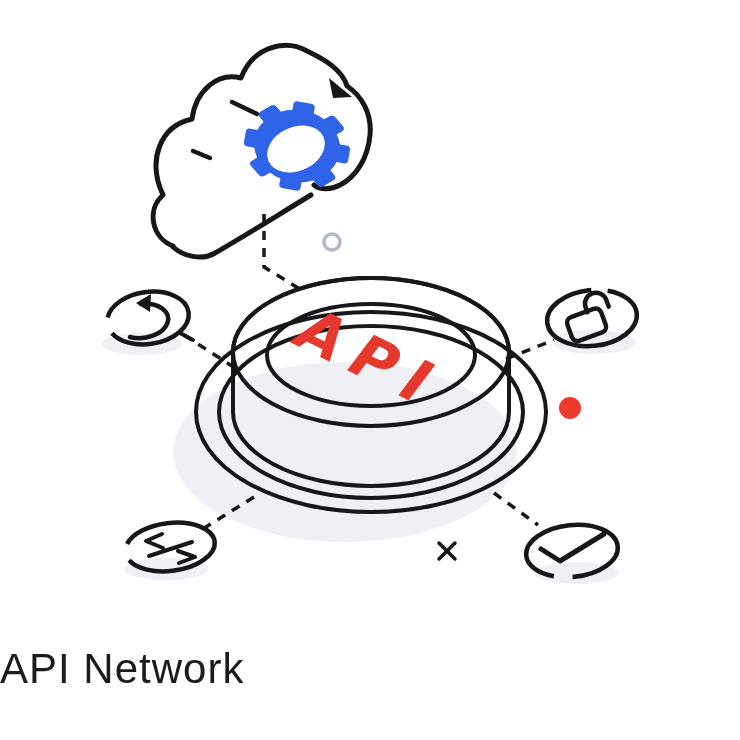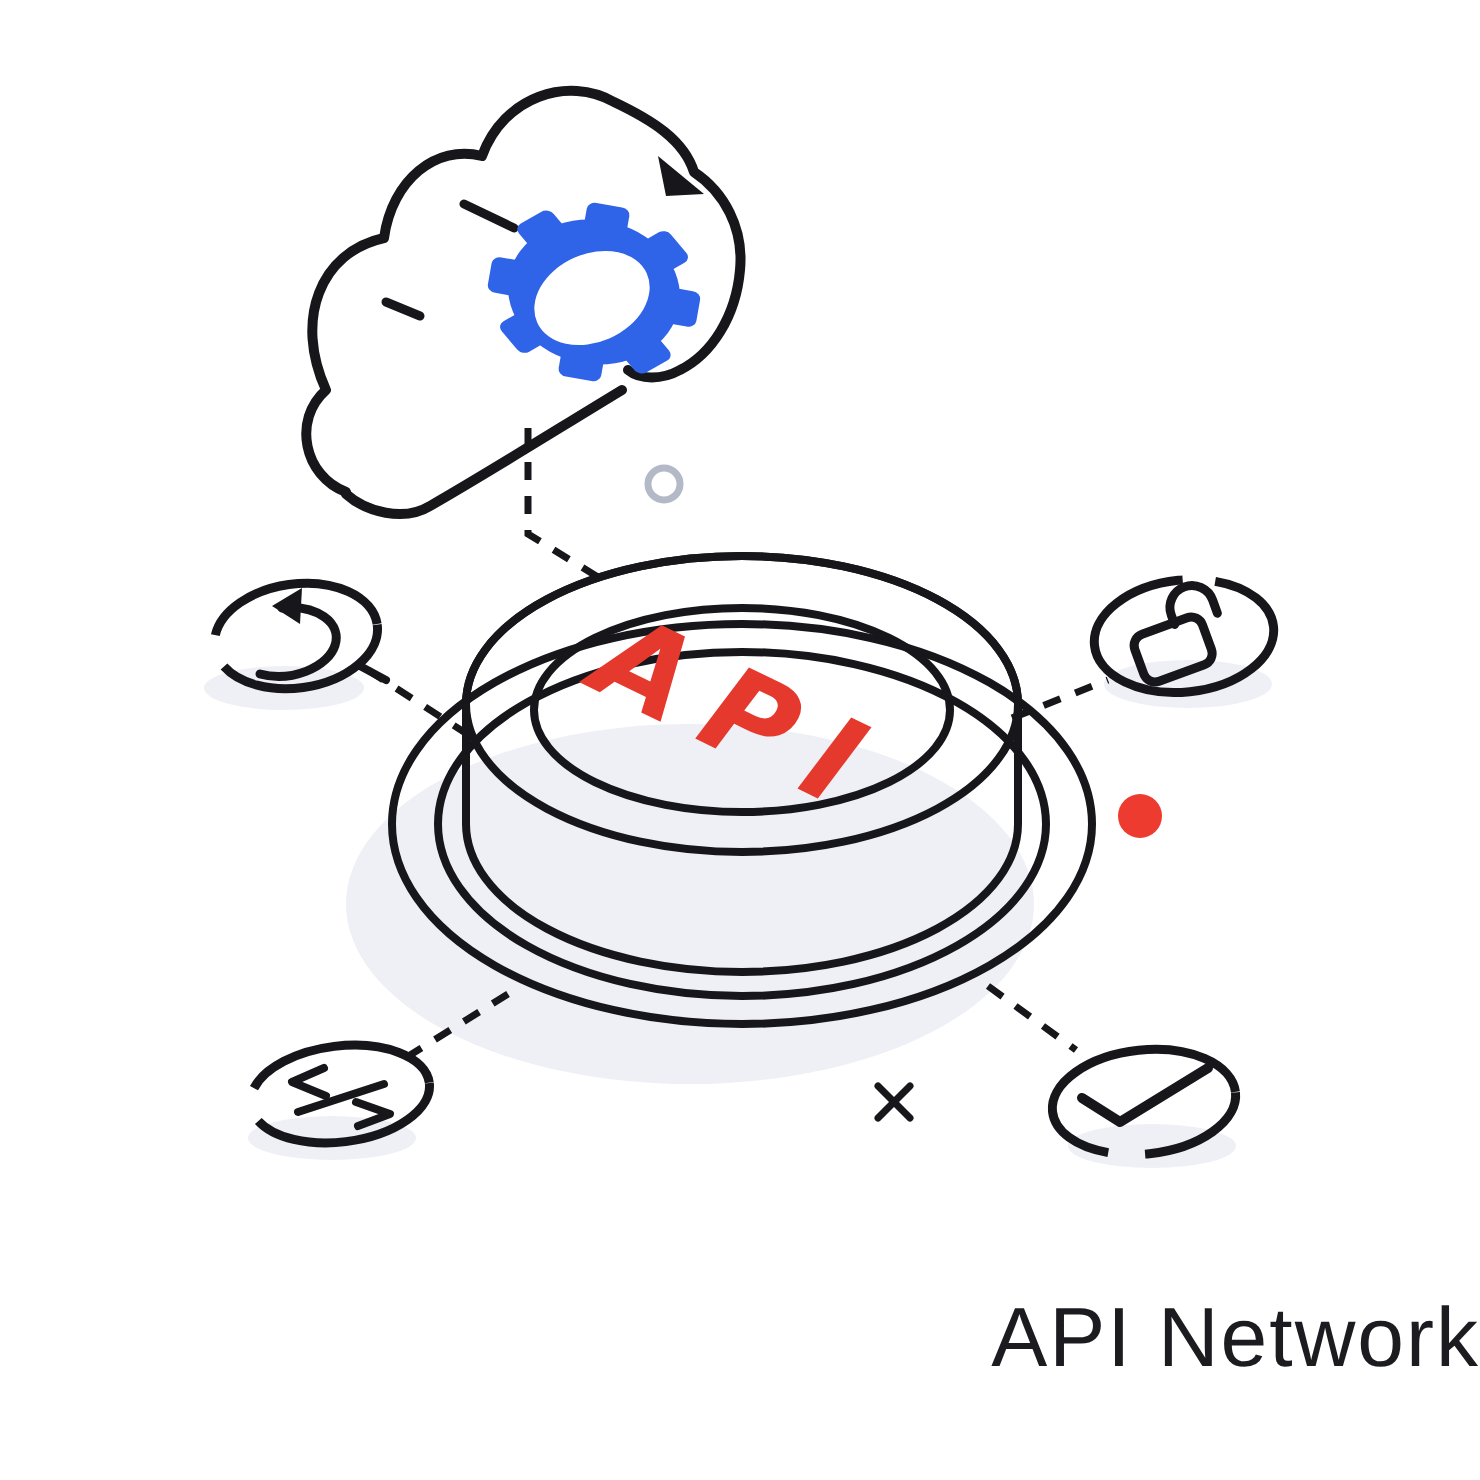--- a/index.html
+++ b/index.html
@@ -8,21 +8,21 @@
     background: #ffffff;
     font-family: "Liberation Sans", sans-serif;
     overflow: hidden;
     position: relative;
   }
   .stage { position: absolute; inset: 0; }
   svg { display: block; }
   .caption {
     position: absolute;
     top: 645px; left: 0; width: 740px;
-    text-align: right;
+    text-align: left;
     font-size: 42px;
     font-weight: 500;
     letter-spacing: 1px;
     color: #1b1b20;
   }
   .outline { stroke: #17171b; fill: none; }
   .api-text {
     font-family: "DejaVu Sans", sans-serif;
     font-size: 60px;
     font-weight: 700;

